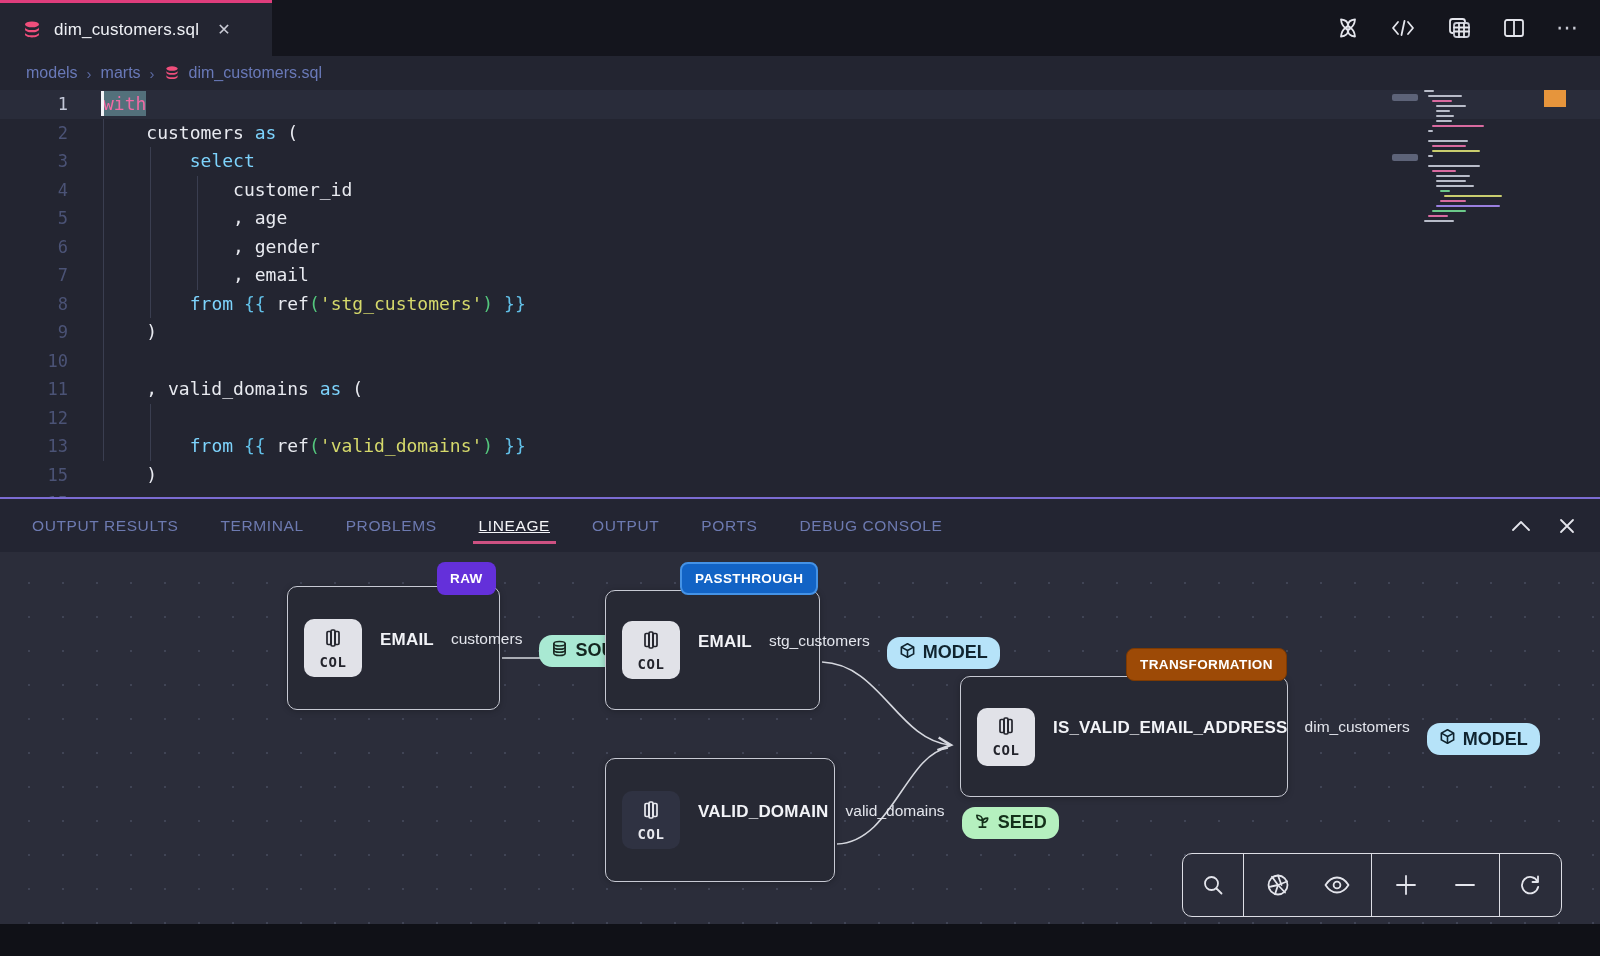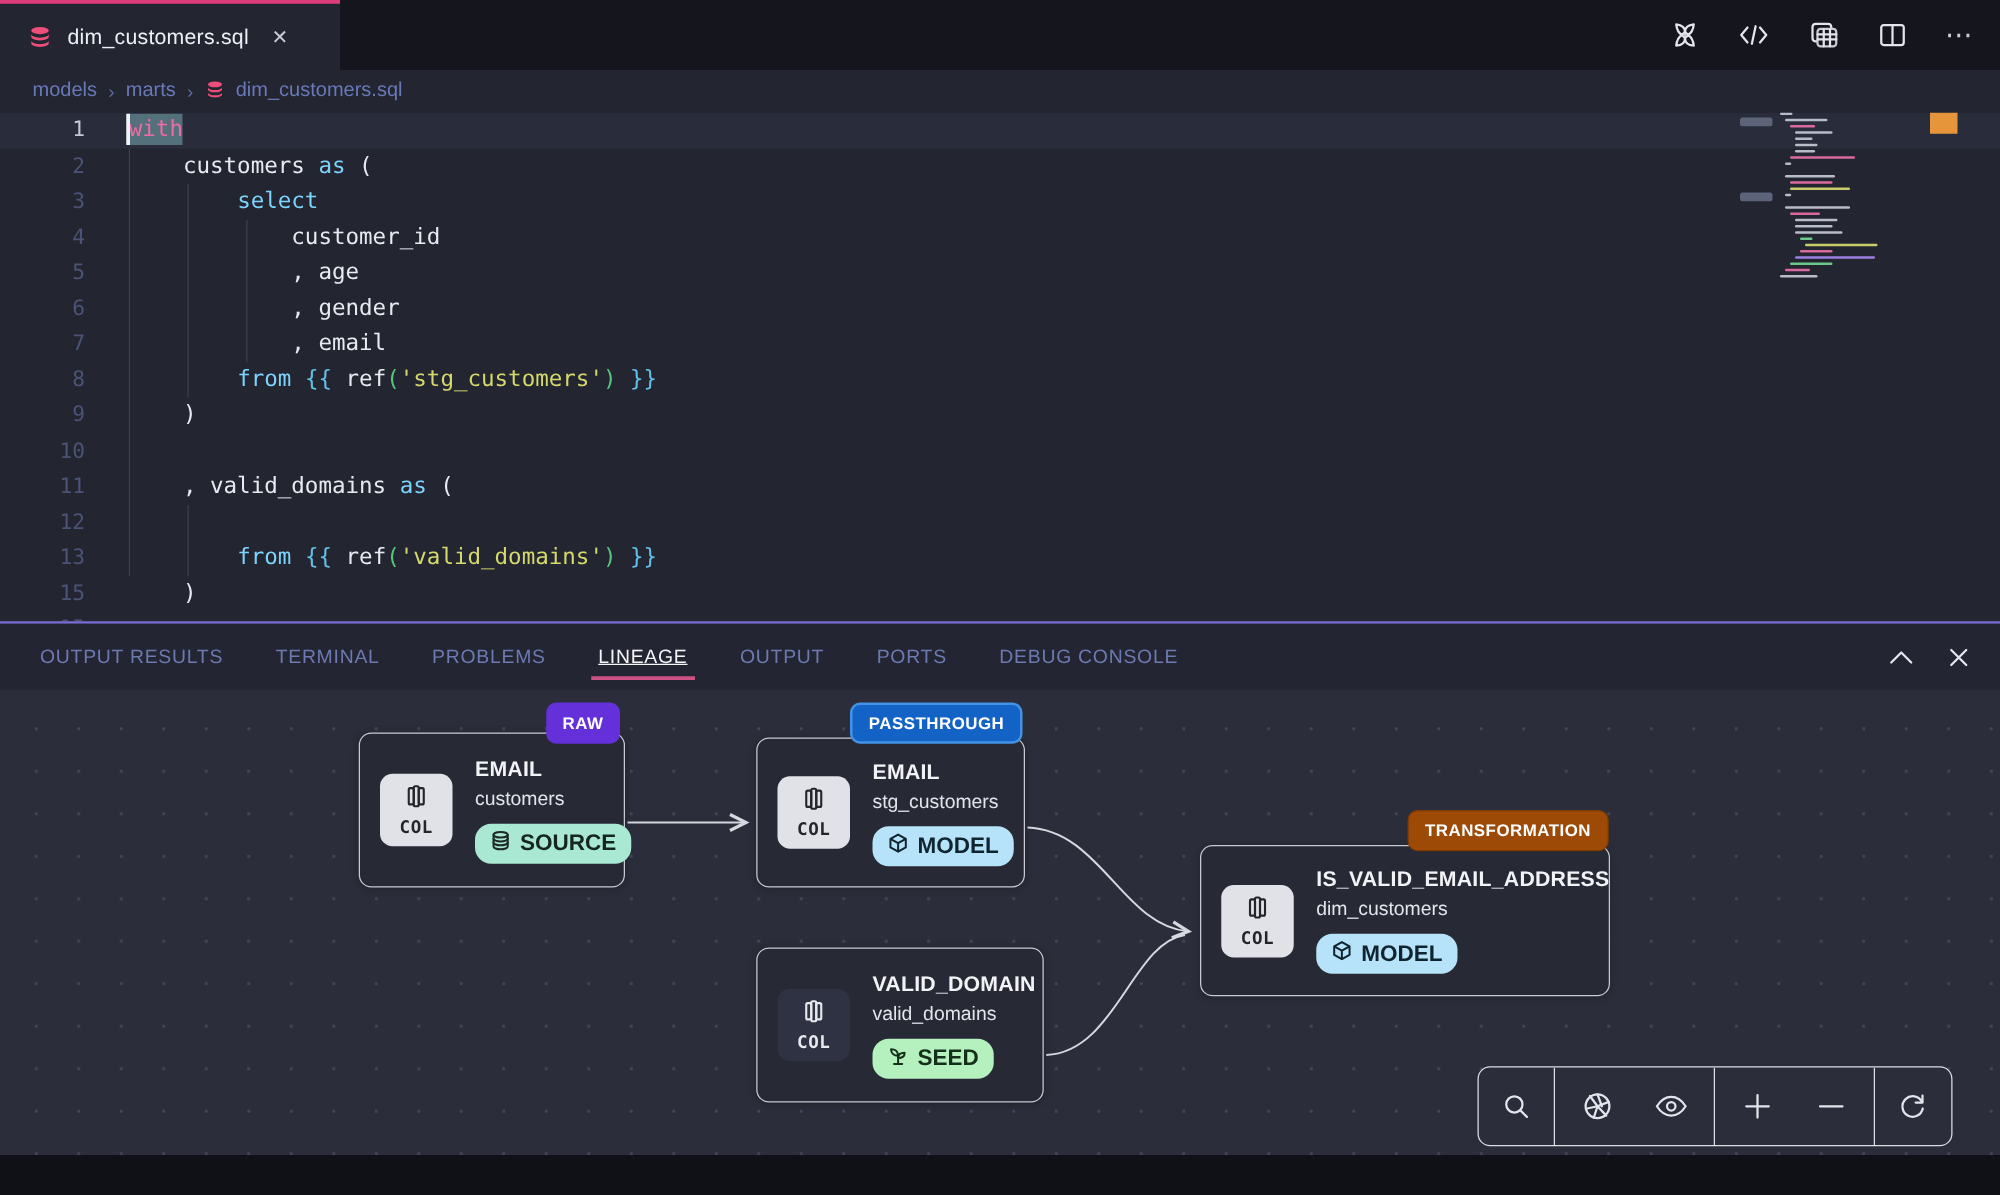--- a/index.html
+++ b/index.html
@@ -57,21 +57,21 @@
   .canvas { position:absolute; left:0; top:552px; width:1600px; height:404px; background:#2b2d3a;
     background-image:radial-gradient(#404455 1.3px, transparent 1.4px); background-size:34px 34px; background-position:12px 14px; }
   .edges { position:absolute; left:0; top:0; width:1600px; height:404px; pointer-events:none; }
   .lnode { position:absolute; background:#272934; border:1.5px solid #c7c9d3; border-radius:10px;
     display:flex; align-items:center; gap:18px; padding:0 16px; box-shadow:0 1px 6px rgba(0,0,0,.25); }
   .col-chip { flex:0 0 58px; width:58px; height:58px; border-radius:10px; background:#e1e2e8;
     display:flex; flex-direction:column; align-items:center; justify-content:center; gap:1px; }
   .col-chip .col-label { font-size:14px; font-weight:bold; color:#23242c; font-family:"DejaVu Sans Mono",monospace; letter-spacing:.5px;}
   .col-chip.dark { background:#2f3242; }
   .col-chip.dark .col-label { color:#e8e9ef; }
-  .lnode-body { display:flex; flex-direction:column; gap:5px; }
+  .lnode-body { display:flex; flex-direction:row; gap:17px; }
   .lnode-title { color:#f2f3f7; font-size:17px; font-weight:600; letter-spacing:.2px; }
   .lnode-sub { color:#e3e5ec; font-size:15.5px; }
   .lnode-badge { margin-top:5px; align-self:flex-start; display:flex; align-items:center; gap:7px;
     height:29px; padding:16px 12px; border-radius:13px; font-size:18px; font-weight:600; }
   .badge-source { background:#a9e9d3; color:#14261f; }
   .badge-model { background:#b6e3f9; color:#10242f; }
   .badge-seed { background:#b5f0bf; color:#14301a; }
   .ntag { position:absolute; height:33px; display:flex; align-items:center; padding:0 13px;
     border-radius:8px; color:#fff; font-size:13.5px; font-weight:bold; letter-spacing:.4px; z-index:4; }
   .tag-raw { background:#6430da; }

